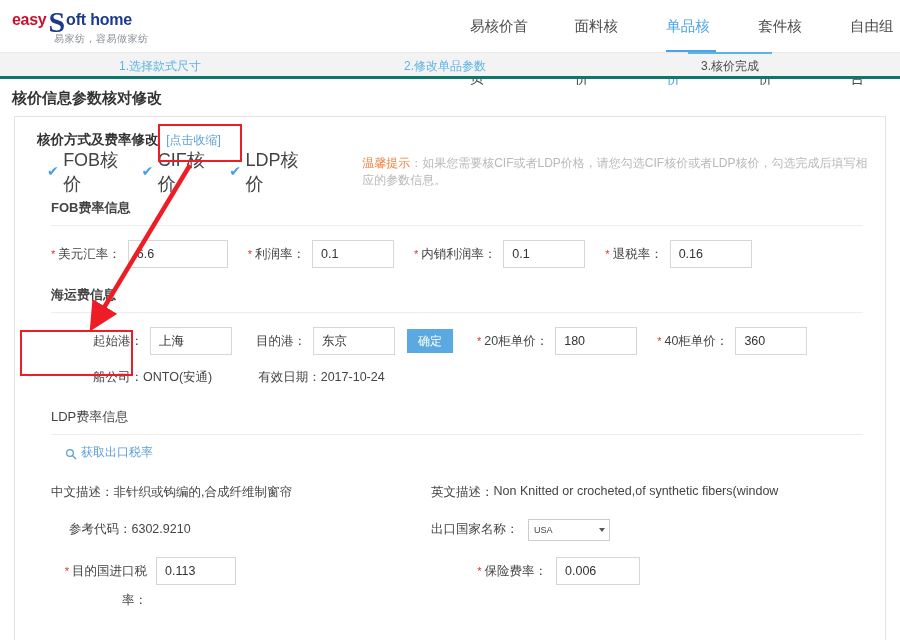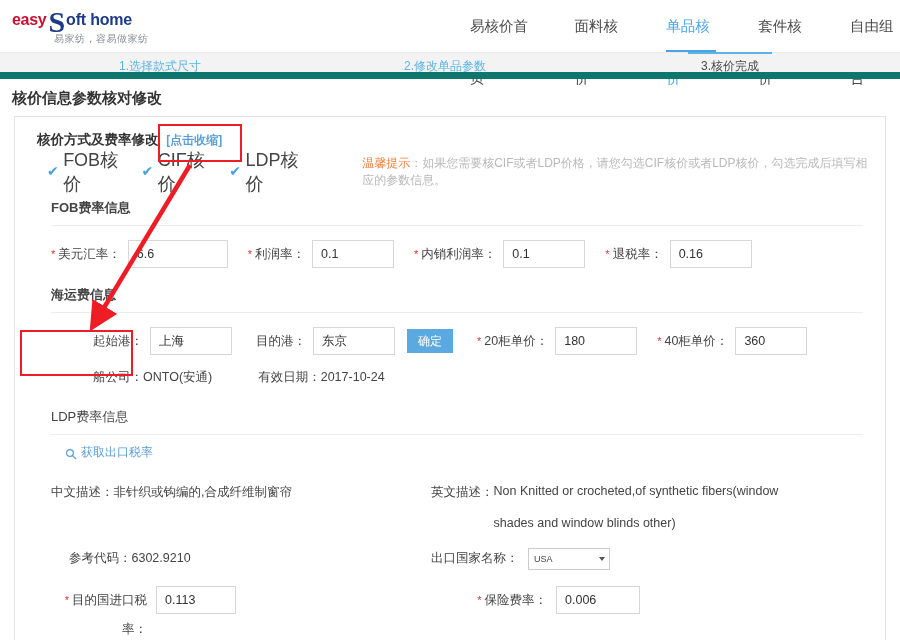--- a/index.html
+++ b/index.html
@@ -85,21 +85,21 @@
     left:0; right:0; bottom:0;
     height:2px;
     background:#4aa3e8;
   }
 
   
   .stepbar {
     height:27px;
     background:#f3f3f3;
     border-top:1px solid #e9e9e9;
-    border-bottom:7px solid #0f766e;
+    border-bottom:3px solid #0f766e;
     position:relative;
   }
   .step {
     position:absolute;
     top:0; height:27px; line-height:27px;
     font-size:12px;
     color:#5bb4e5;
     text-align:center;
   }
   .step.s1 { left:80px;  width:160px; }
@@ -129,21 +129,21 @@
     min-height:540px;
   }
   .panel-title {
     font-size:13.5px;
     font-weight:bold;
     color:#333;
     margin:2px 0 10px 8px;
   }
   .panel-title .collapse {
     color:#5b9fd6;
-    font-weight:bold;
+    font-weight:normal;
     font-size:12px;
     margin-left:4px;
     cursor:pointer;
   }
 
   
   .cbrow {
     display:flex;
     align-items:center;
     margin:0 0 4px 18px;
@@ -445,21 +445,20 @@
 
   <div class="desc">
     <span class="c1">
       <span class="k">中文描述：</span>
       <span class="v">非针织或钩编的,合成纤维制窗帘</span>
     </span>
     <span class="c2">
       <span class="k">英文描述：</span>
       <span class="v">
         <span>Non Knitted or crocheted,of synthetic fibers(window</span>
-        <span class="l2">shades and window blinds other)</span>
       </span>
     </span>
   </div>
 
   <div class="code-row">
     <span class="c1">
       <span style="margin-left:18px">参考代码：</span><span>6302.9210</span>
     </span>
     <span>
       <span>出口国家名称：</span>

